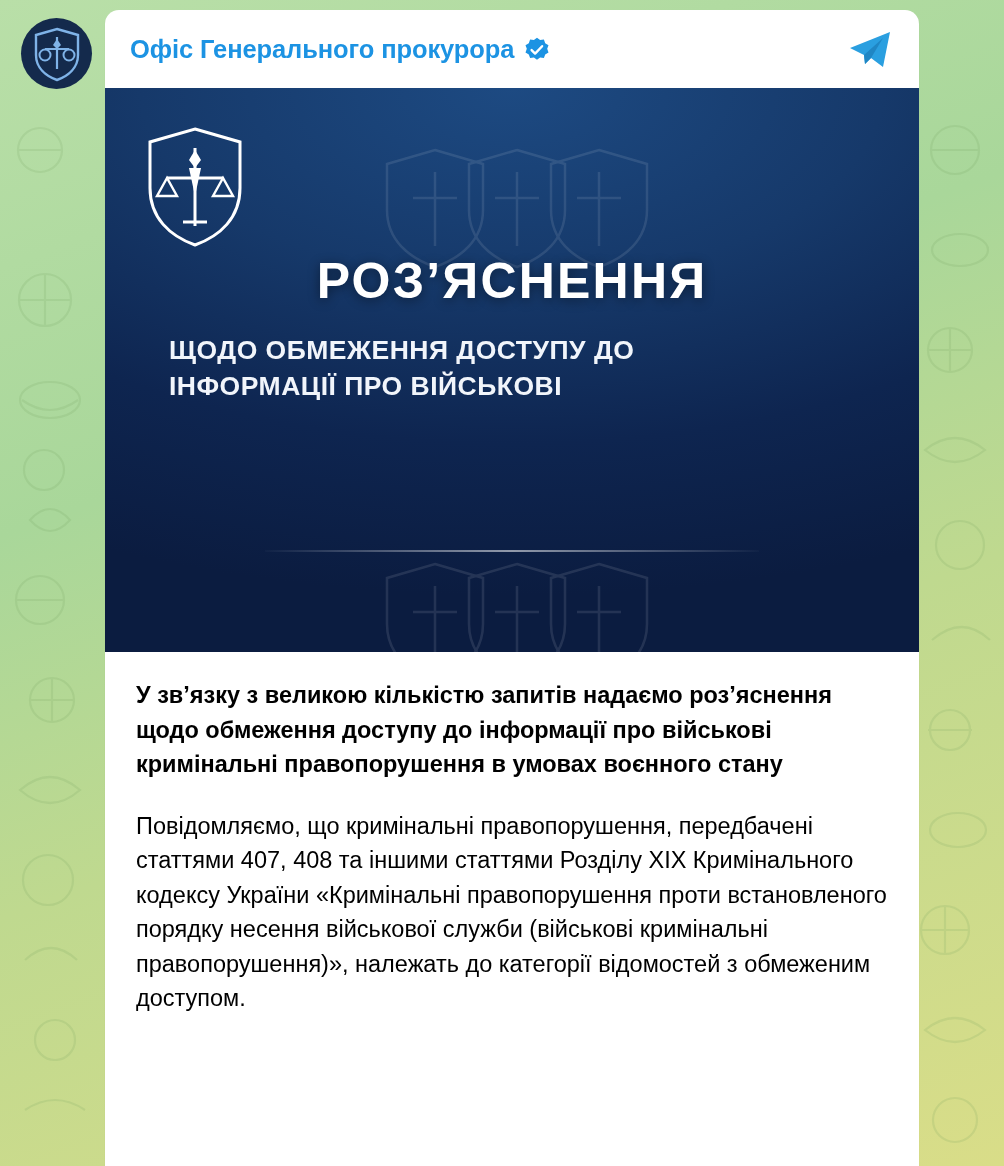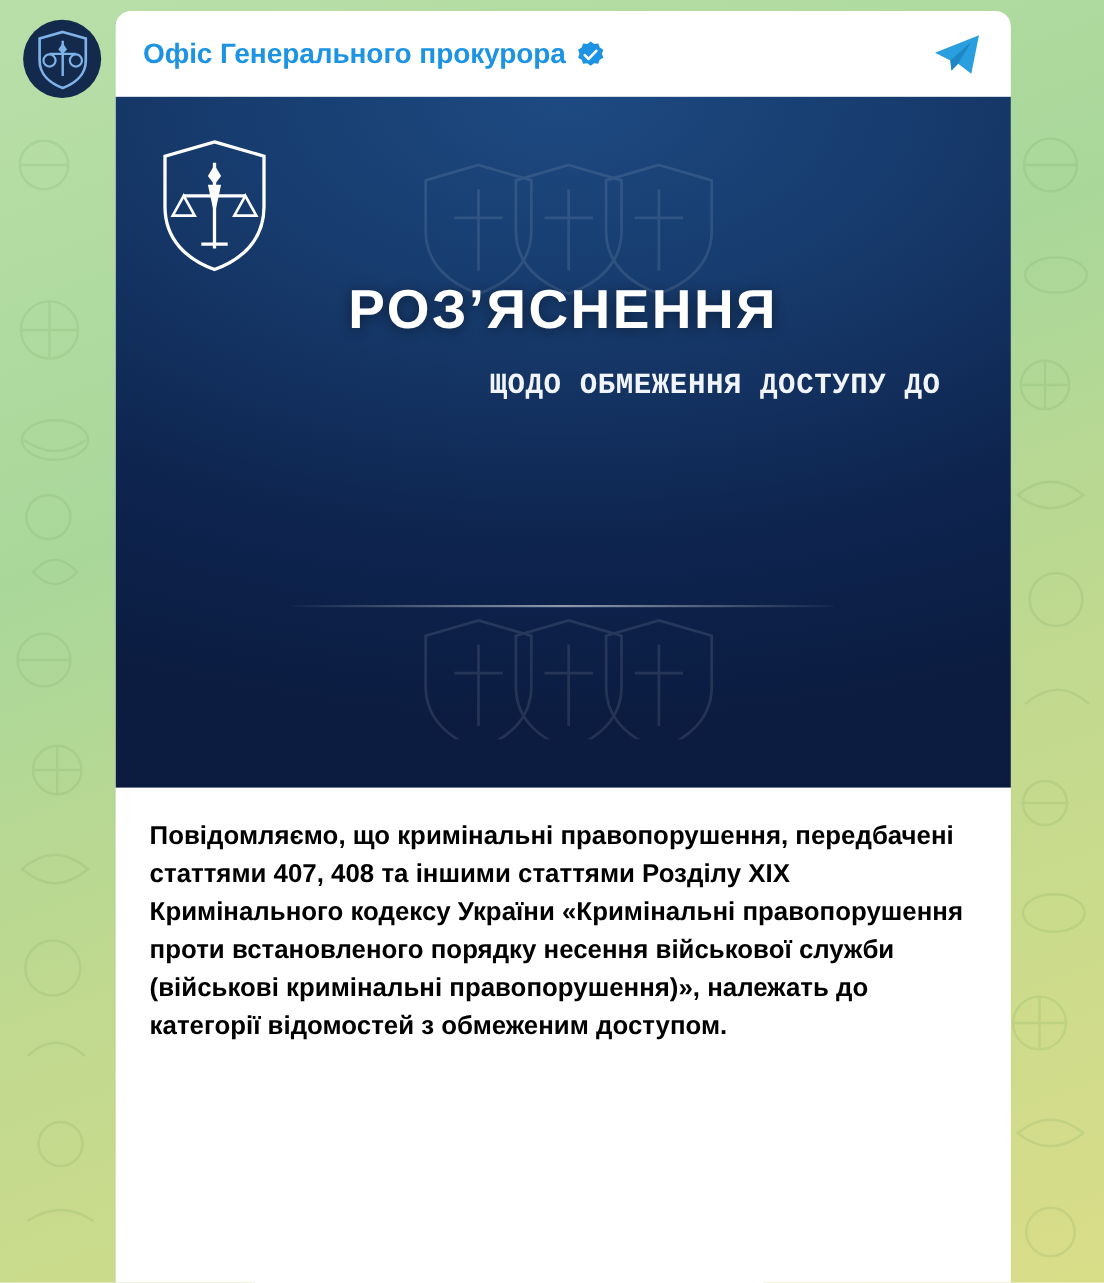--- a/index.html
+++ b/index.html
@@ -76,21 +76,21 @@
   .tg-logo {
     width: 46px;
     height: 46px;
     flex: 0 0 46px;
     margin-right: 4px;
   }
   
   .media {
     position: relative;
     width: 814px;
-    height: 628px;
+    height: 564px;
     background:
       radial-gradient(120% 90% at 50% 0%, #1d4a82 0%, #16396a 38%, #0e2550 70%, #0b1c40 100%);
     overflow: hidden;
   }
   .media-watermarks {
     position: absolute;
     inset: 0;
     opacity: 0.10;
     pointer-events: none;
   }
@@ -111,45 +111,44 @@
     font-size: 50px;
     font-weight: bold;
     letter-spacing: 2.2px;
     text-shadow: 0 2px 12px rgba(0,0,0,0.45);
   }
   .media-sub {
     position: absolute;
     top: 244px;
     left: 64px;
     right: 64px;
-    text-align: right;
+    text-align: left;
     color: #f1f5fb;
     font-size: 26.5px;
     font-weight: bold;
     line-height: 1.37;
     letter-spacing: 0.5px;
-    font-family: Liberation Mono, monospace;
   }
   .media-rule {
     position: absolute;
     left: 160px;
     right: 160px;
     top: 462px;
     height: 2px;
     background: linear-gradient(to right, rgba(255,255,255,0.02), rgba(255,255,255,0.55), rgba(255,255,255,0.02));
   }
   
   .msg-text {
     padding: 26px 30px 10px 31px;
     color: #000000;
     font-size: 23.5px;
     line-height: 1.47;
   }
   .msg-text p { margin-bottom: 27px; }
-  .msg-text p:last-child { margin-bottom: 0; font-weight: bold; }
+  .msg-text p:last-child { margin-bottom: 0; }
   .p-lead { font-weight: bold; }
 </style>
 </head>
 <body>
 
 <svg id="doodles" viewBox="0 0 1004 1166" xmlns="http://www.w3.org/2000/svg">
   <g fill="none" stroke="#6f9d5c" stroke-width="2.2" opacity="0.55">
     <circle cx="45" cy="300" r="26"></circle>
     <path d="M20 300h50M45 274v52"></path>
     <ellipse cx="50" cy="400" rx="30" ry="18"></ellipse>
@@ -242,22 +241,24 @@
         <path d="M22 52 l-10 18 h20 z" fill="none" stroke="#ffffff" stroke-width="2.4"></path>
         <path d="M78 52 l-10 18 h20 z" fill="none" stroke="#ffffff" stroke-width="2.4"></path>
         <path d="M50 24 l6 10 -6 8 -6 -8 z" fill="#ffffff"></path>
         <path d="M44 42 h12 l-6 28 z" fill="#ffffff"></path>
         <path d="M38 96 h24" stroke="#ffffff" stroke-width="3"></path>
       </svg>
 
       <div class="media-title">РОЗ’ЯСНЕННЯ</div>
       <div class="media-sub">
         <div>ЩОДО ОБМЕЖЕННЯ ДОСТУПУ ДО</div>
+        <div>ІНФОРМАЦІЇ ПРО ВІЙСЬКОВІ</div>
       </div>
       <div class="media-rule"></div>
     </div>
 
     <div class="msg-text">
+      <p class="p-lead">У зв’язку з великою кількістю запитів надаємо роз’яснення щодо обмеження доступу до інформації про військові кримінальні правопорушення в умовах воєнного стану</p>
       <p>Повідомляємо, що кримінальні правопорушення, передбачені статтями 407, 408 та іншими статтями Розділу XIX Кримінального кодексу України «Кримінальні правопорушення проти встановленого порядку несення військової служби (військові кримінальні правопорушення)», належать до категорії відомостей з обмеженим доступом.</p>
     </div>
 
   </div>
 </div>
 
 </body></html>

